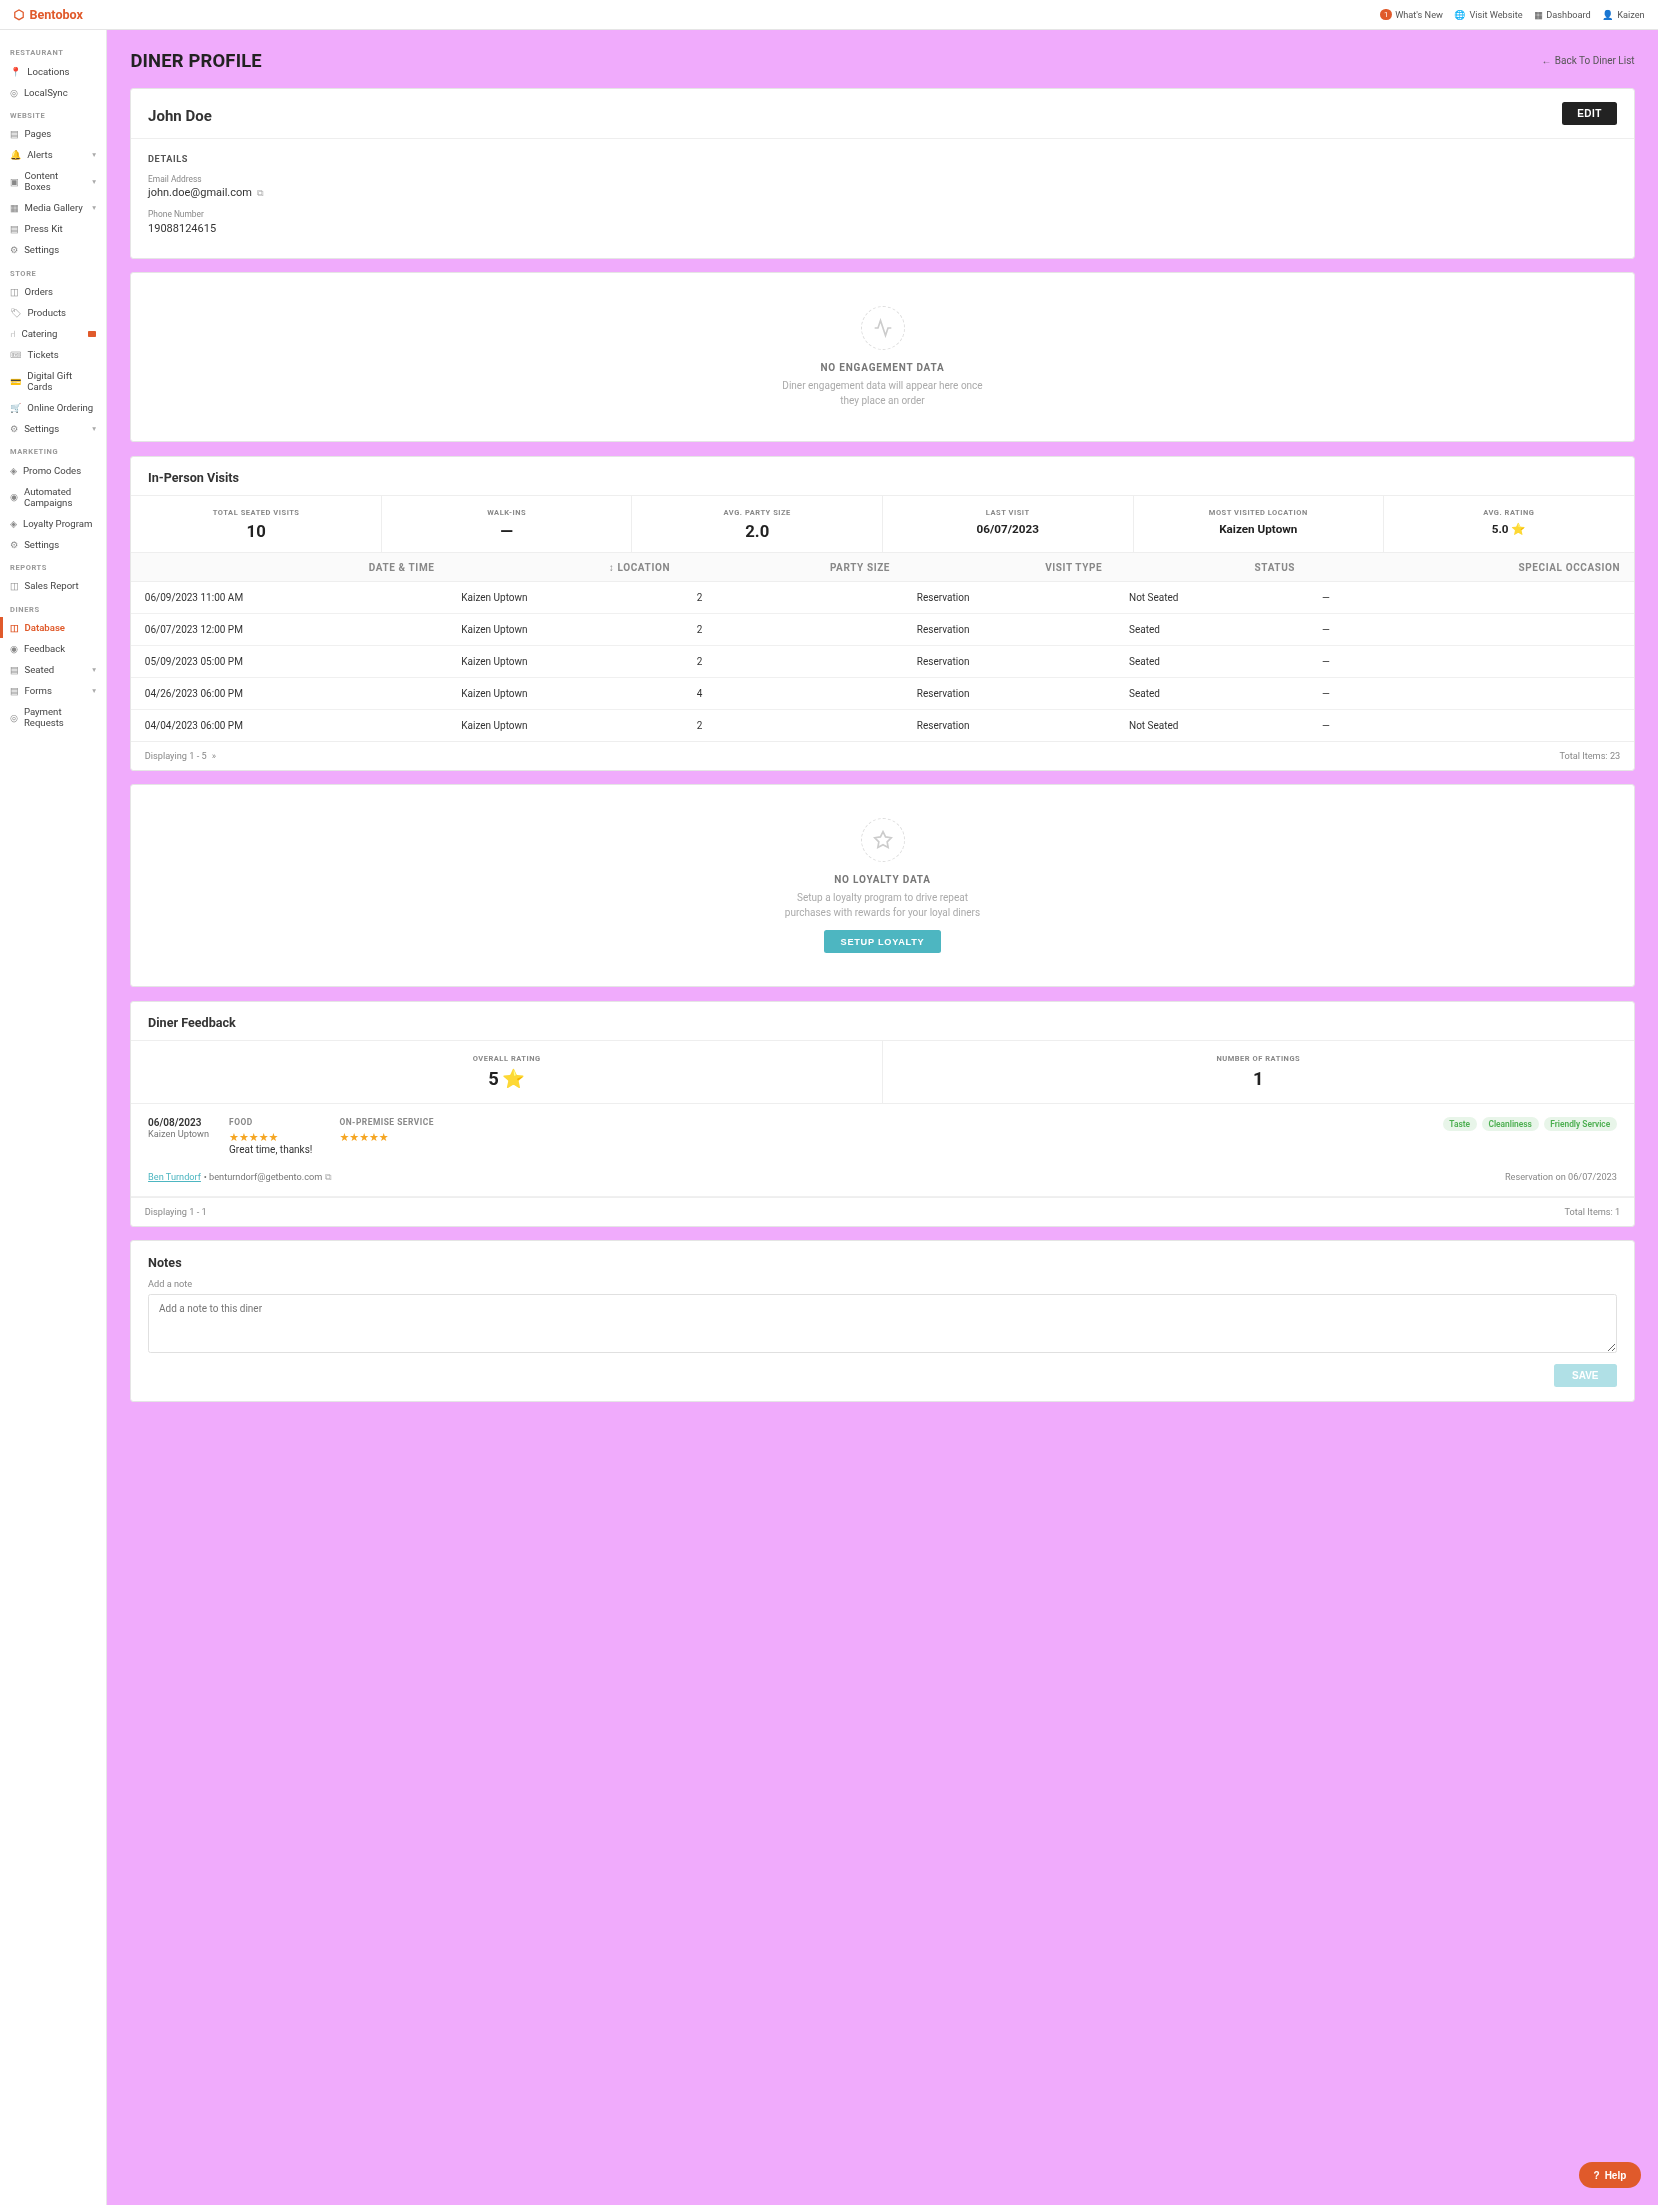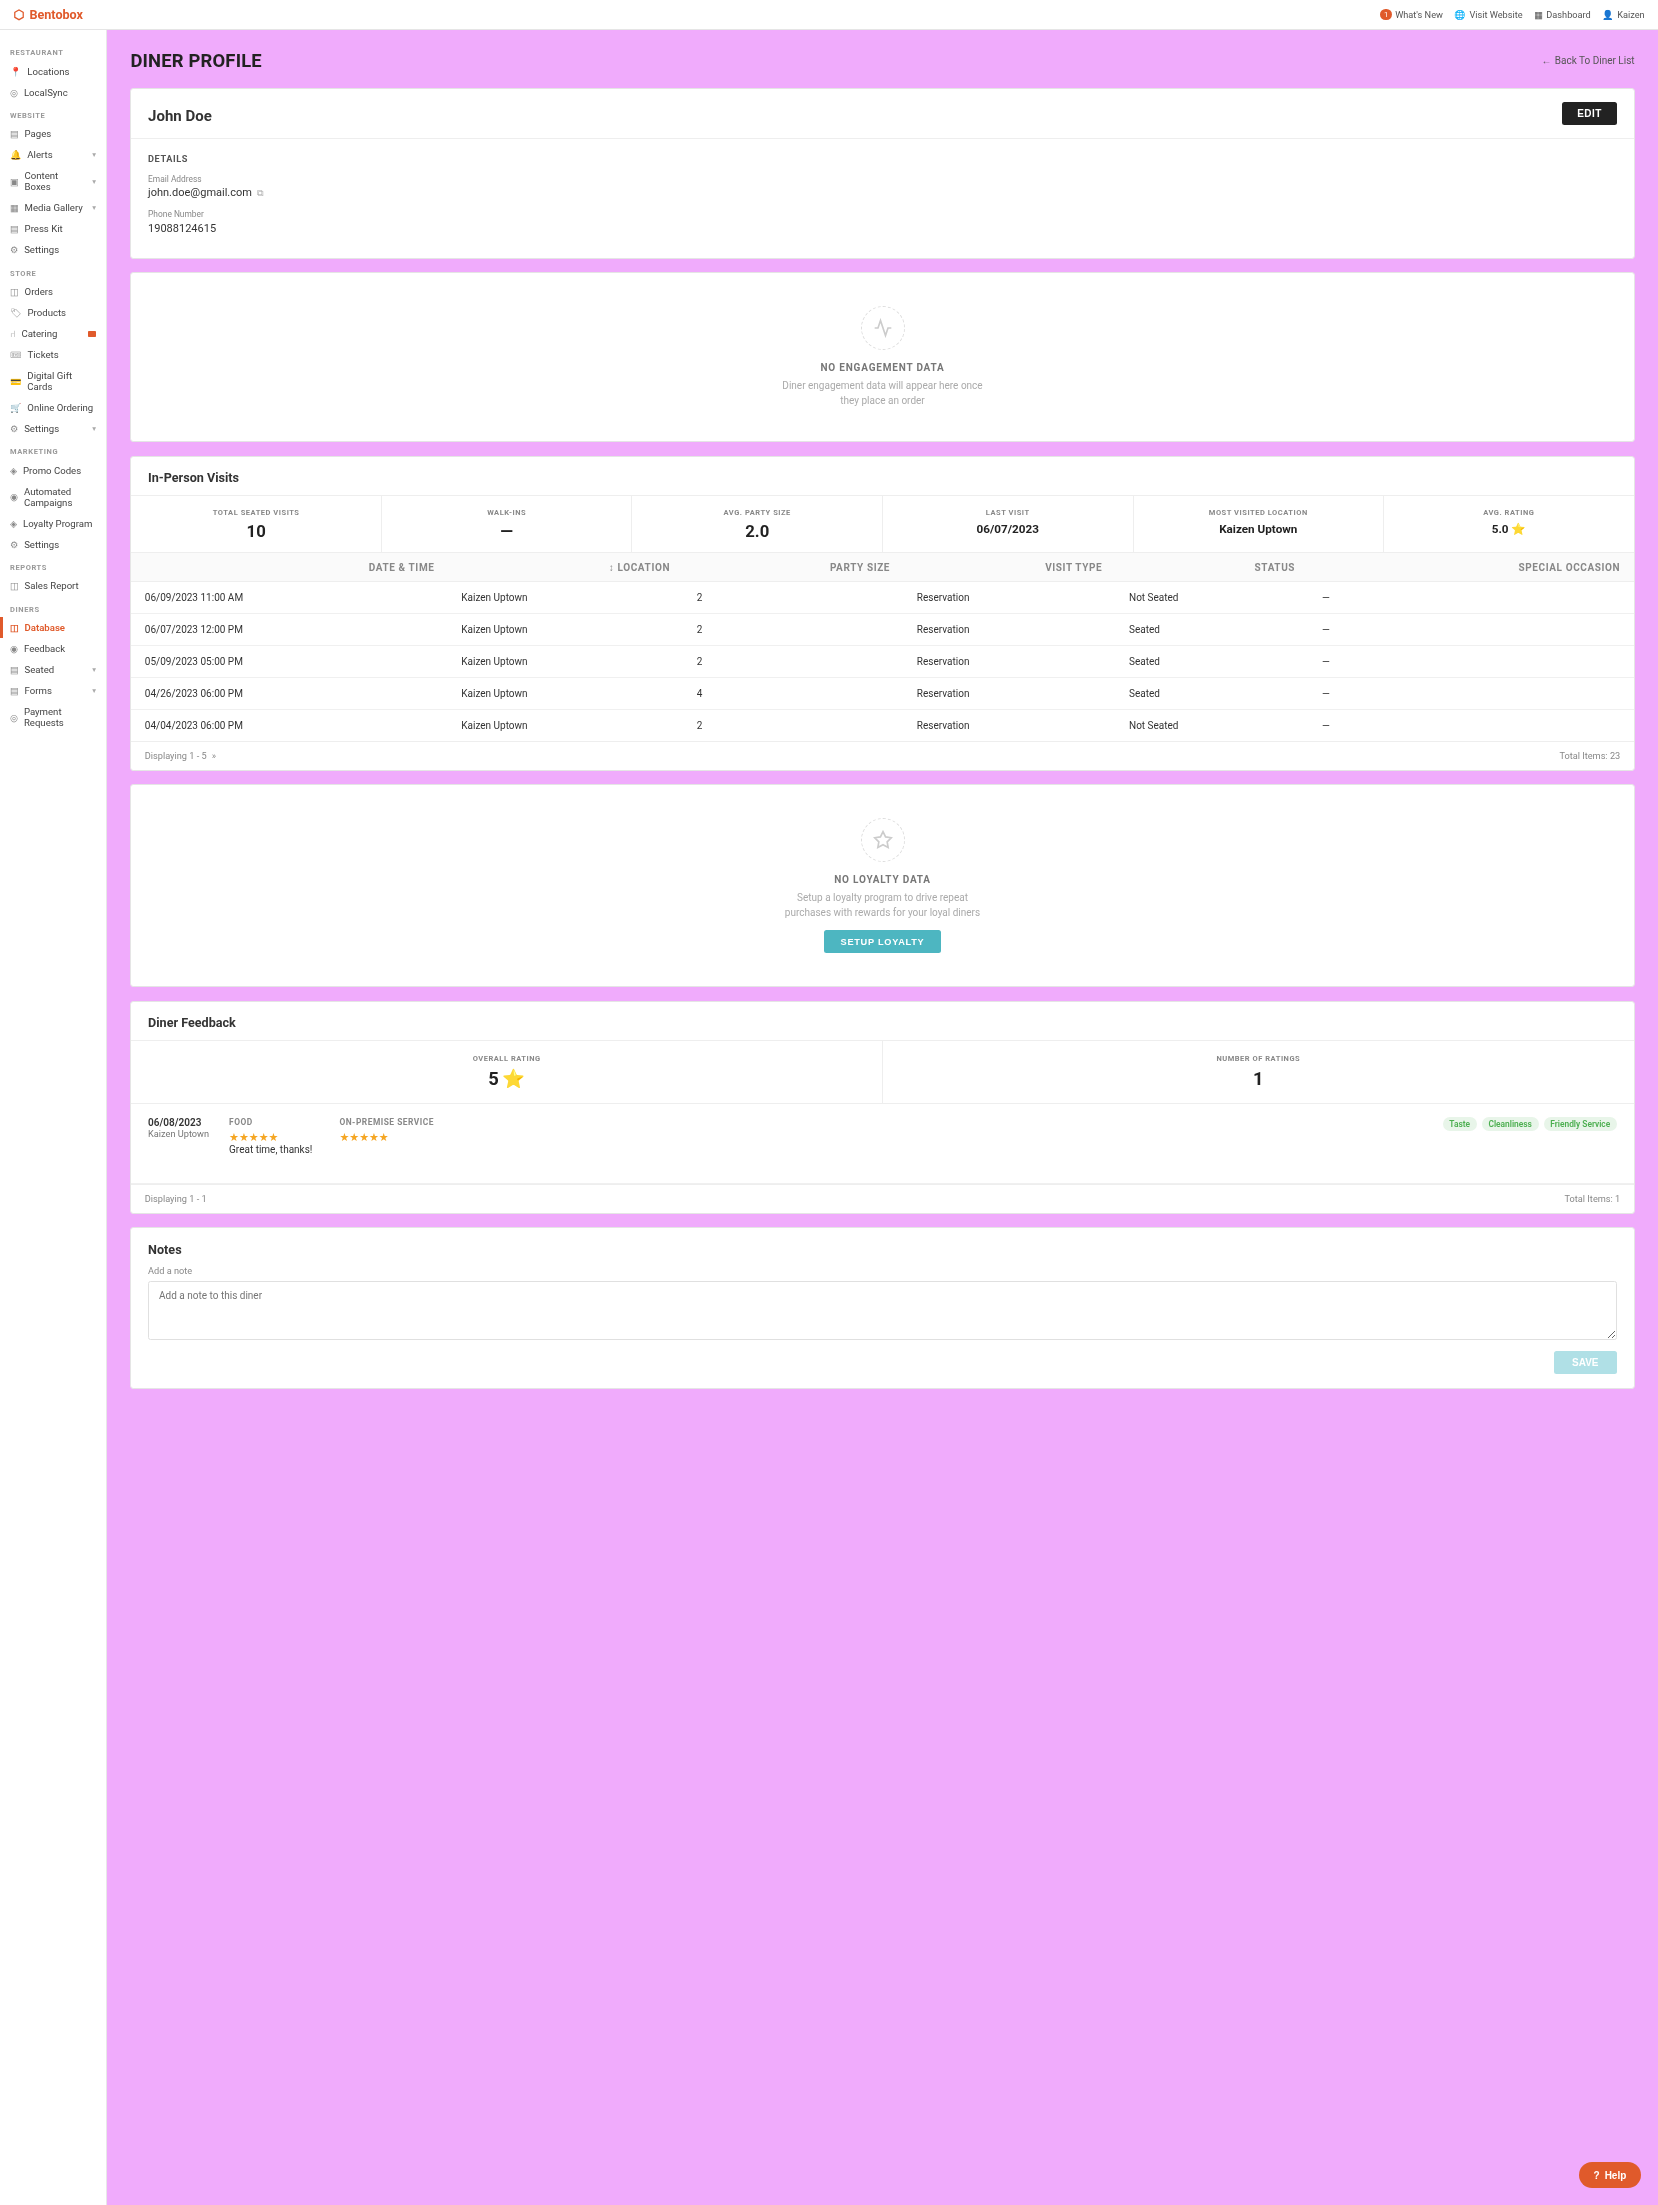--- a/index.html
+++ b/index.html
@@ -446,20 +446,28 @@
               <div class="rating-label">ON-PREMISE SERVICE</div>
               <div class="stars">★★★★★</div>
             </div>
           </div>
           <div class="feedback-tags">
             <span class="tag">Taste</span>
             <span class="tag">Cleanliness</span>
             <span class="tag">Friendly Service</span>
           </div>
         </div>
+        <div class="feedback-footer">
+          <div>
+            <span class="reviewer-link">Ben Turndorf</span>
+            <span class="reviewer-email"> • benturndorf@getbento.com</span>
+            <span class="copy-icon">⧉</span>
+          </div>
+          <div class="reservation-info">Reservation on 06/07/2023</div>
+        </div>
       </div>
       <div class="pagination">
         <span>Displaying 1 - 1</span>
         <span>Total Items: 1</span>
       </div>
     </div>
 
     <div class="card">
       <div class="notes-section">
         <div class="notes-title">Notes</div>

